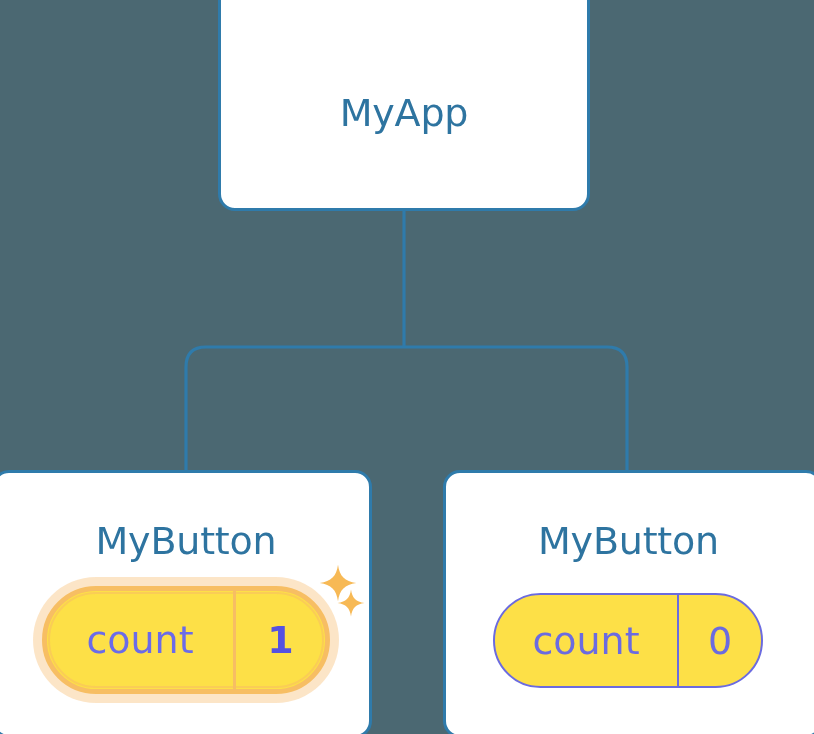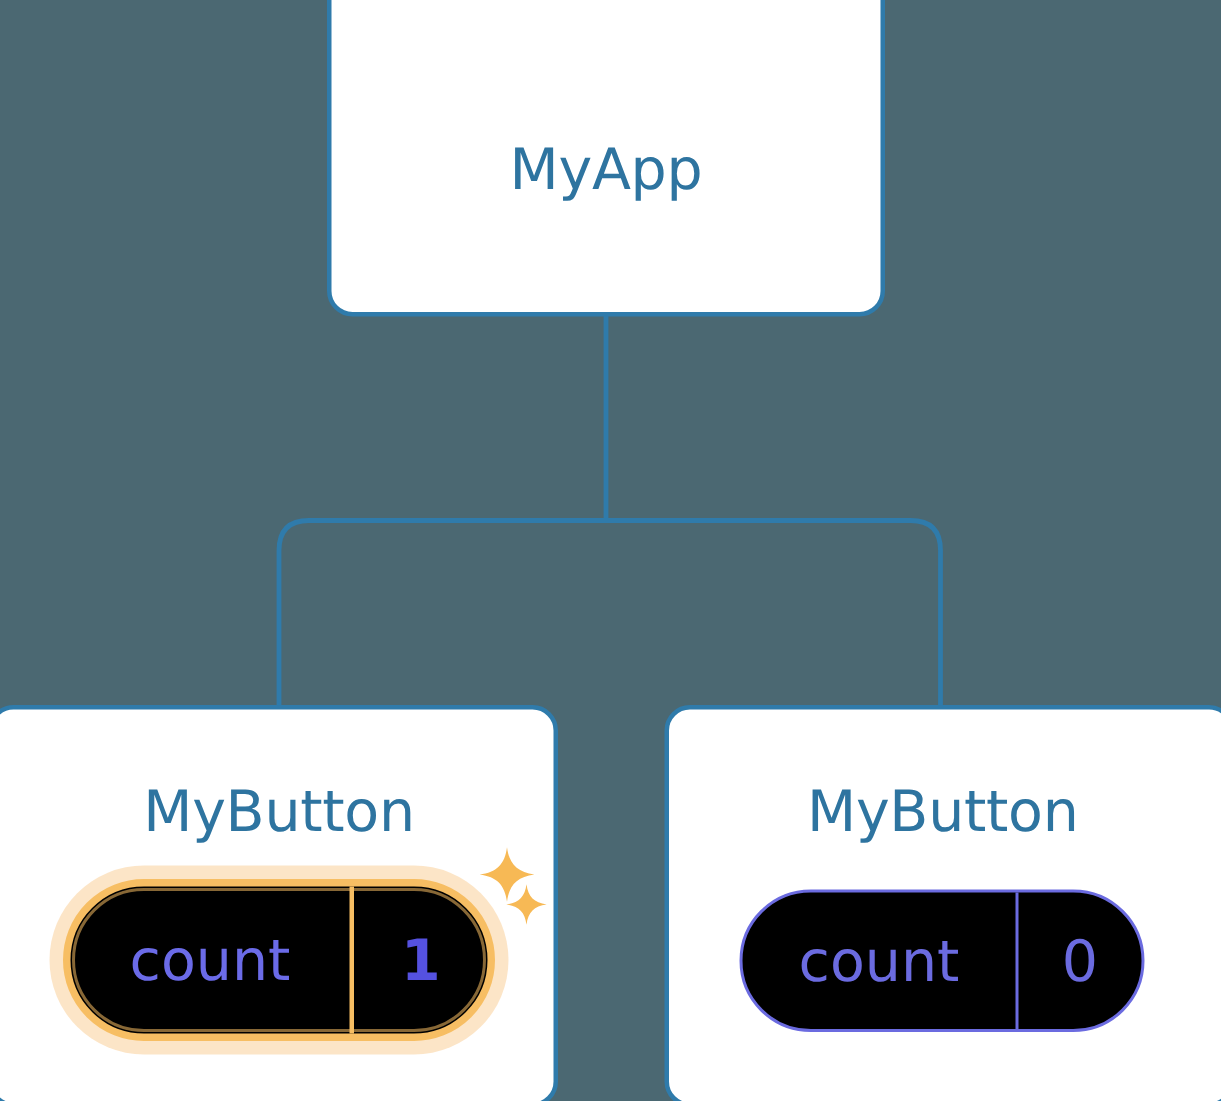--- a/index.html
+++ b/index.html
@@ -75,21 +75,21 @@
     height: 268px;
   }
   #card-child-right .card-title { top: 46px; right: 9px; left: 0; }
 
   
   .pill {
     position: absolute;
     display: flex;
     align-items: stretch;
     box-sizing: border-box;
-    background: #000000;
+    background: #fde047;
   }
   .pill-key, .pill-val {
     display: flex;
     align-items: center;
     justify-content: center;
     box-sizing: border-box;
     line-height: 1;
   }
 
   

